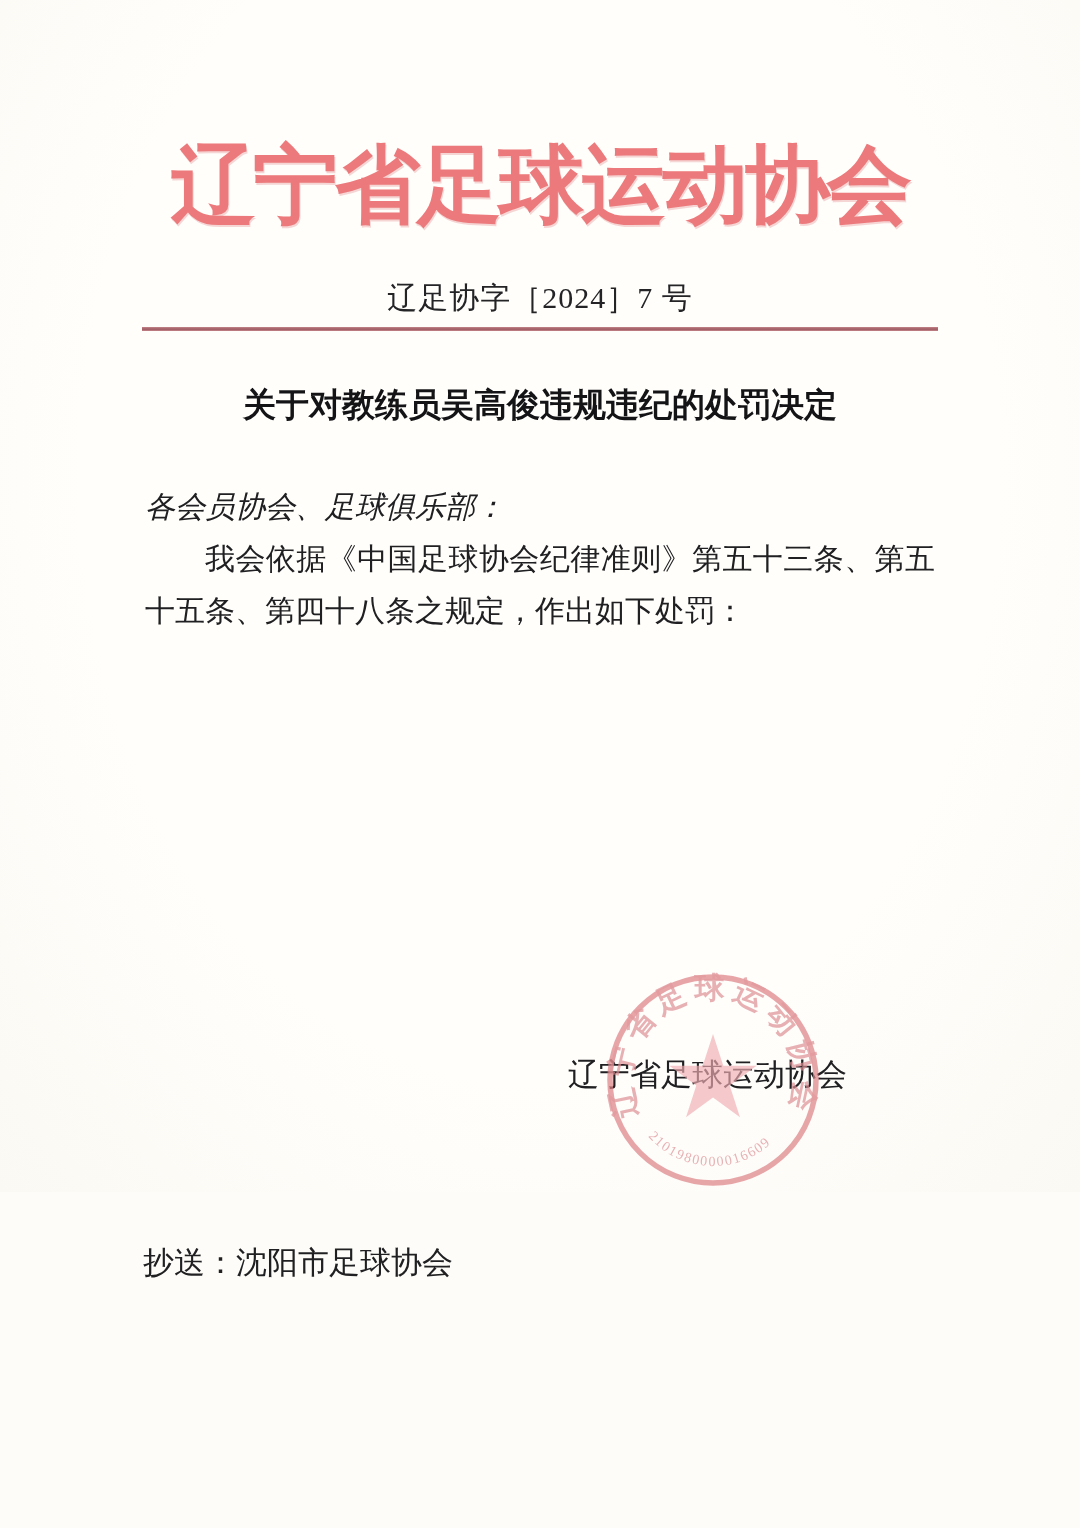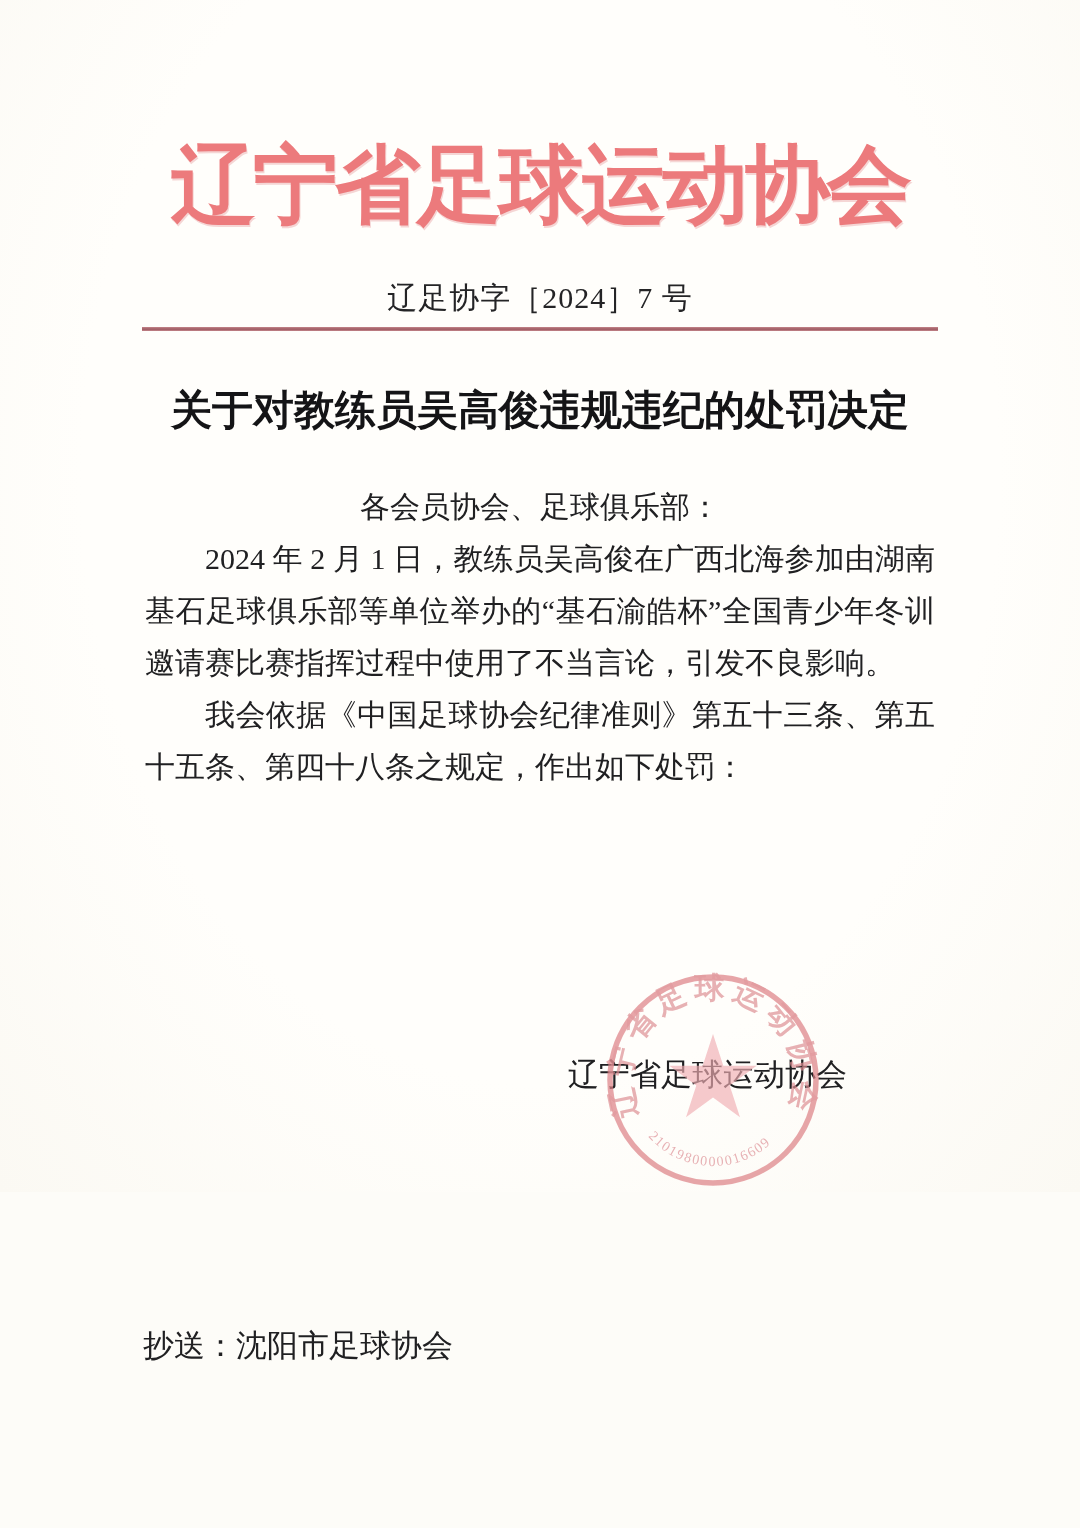--- a/index.html
+++ b/index.html
@@ -47,35 +47,35 @@
     position: absolute;
     top: 327px; left: 142px;
     width: 796px; height: 4px;
     background: linear-gradient(to bottom, #c4868b, #9e5a61 55%, #c4868b);
     border: none;
   }
   .doc-title {
     position: absolute;
     top: 383px; left: 0; right: 0;
     text-align: center;
-    font-size: 41px;
+    font-size: 33px;
     font-weight: 700;
     color: #141416;
     letter-spacing: 0px;
     white-space: nowrap;
   }
   .body-block {
     position: absolute;
     top: 481px; left: 145px;
     width: 790px;
     font-size: 30px;
     line-height: 52px;
     color: #202022;
   }
-  .salutation { text-align: center; }
+  .salutation { text-align: left; font-style: italic; }
   .para {
     text-indent: 2em;
     text-align: justify;
     text-justify: inter-ideograph;
   }
   .decision-item, .effective-note { text-indent: 2em; }
   .signature-block {
     position: absolute;
     top: 1049px;
     right: 233px;
@@ -89,42 +89,41 @@
     position: absolute;
     left: 601px; top: 968px;
     width: 224px; height: 224px;
     z-index: 2;
     pointer-events: none;
     opacity: 0.88;
     filter: blur(0.3px);
   }
   .cc-line {
     position: absolute;
-    top: 1320px; left: 143px;
+    top: 1237px; left: 143px;
     font-size: 31px;
     line-height: 52px;
     color: #202022;
   }
 </style>
 </head>
 <body>
 
 <div class="page">
 
   <div class="org-header">辽宁省足球运动协会</div>
 
   <div class="doc-number">辽足协字［2024］7 号</div>
 
   <div class="red-rule"></div>
 
   <div class="doc-title">关于对教练员吴高俊违规违纪的处罚决定</div>
 
   <div class="body-block">
     <div class="salutation">各会员协会、足球俱乐部：</div>
-    <div class="para">2024 年 2 月 1 日，教练员吴高俊在广西北海参加由湖南基石足球俱乐部等单位举办的“基石渝皓杯”全国青少年冬训邀请赛比赛指挥过程中使用了不当言论，引发不良影响。</div>
     <div class="para">我会依据《中国足球协会纪律准则》第五十三条、第五十五条、第四十八条之规定，作出如下处罚：</div>
   </div>
 
   <div class="signature-block">
     <div>辽宁省足球运动协会</div>
   </div>
 
   <svg class="stamp" viewBox="-112 -112 224 224" xmlns="http://www.w3.org/2000/svg">
     <defs>
       <path id="arcTop" d="M -74.3 34.7 A 82 82 0 1 1 74.3 34.7" fill="none"></path>

